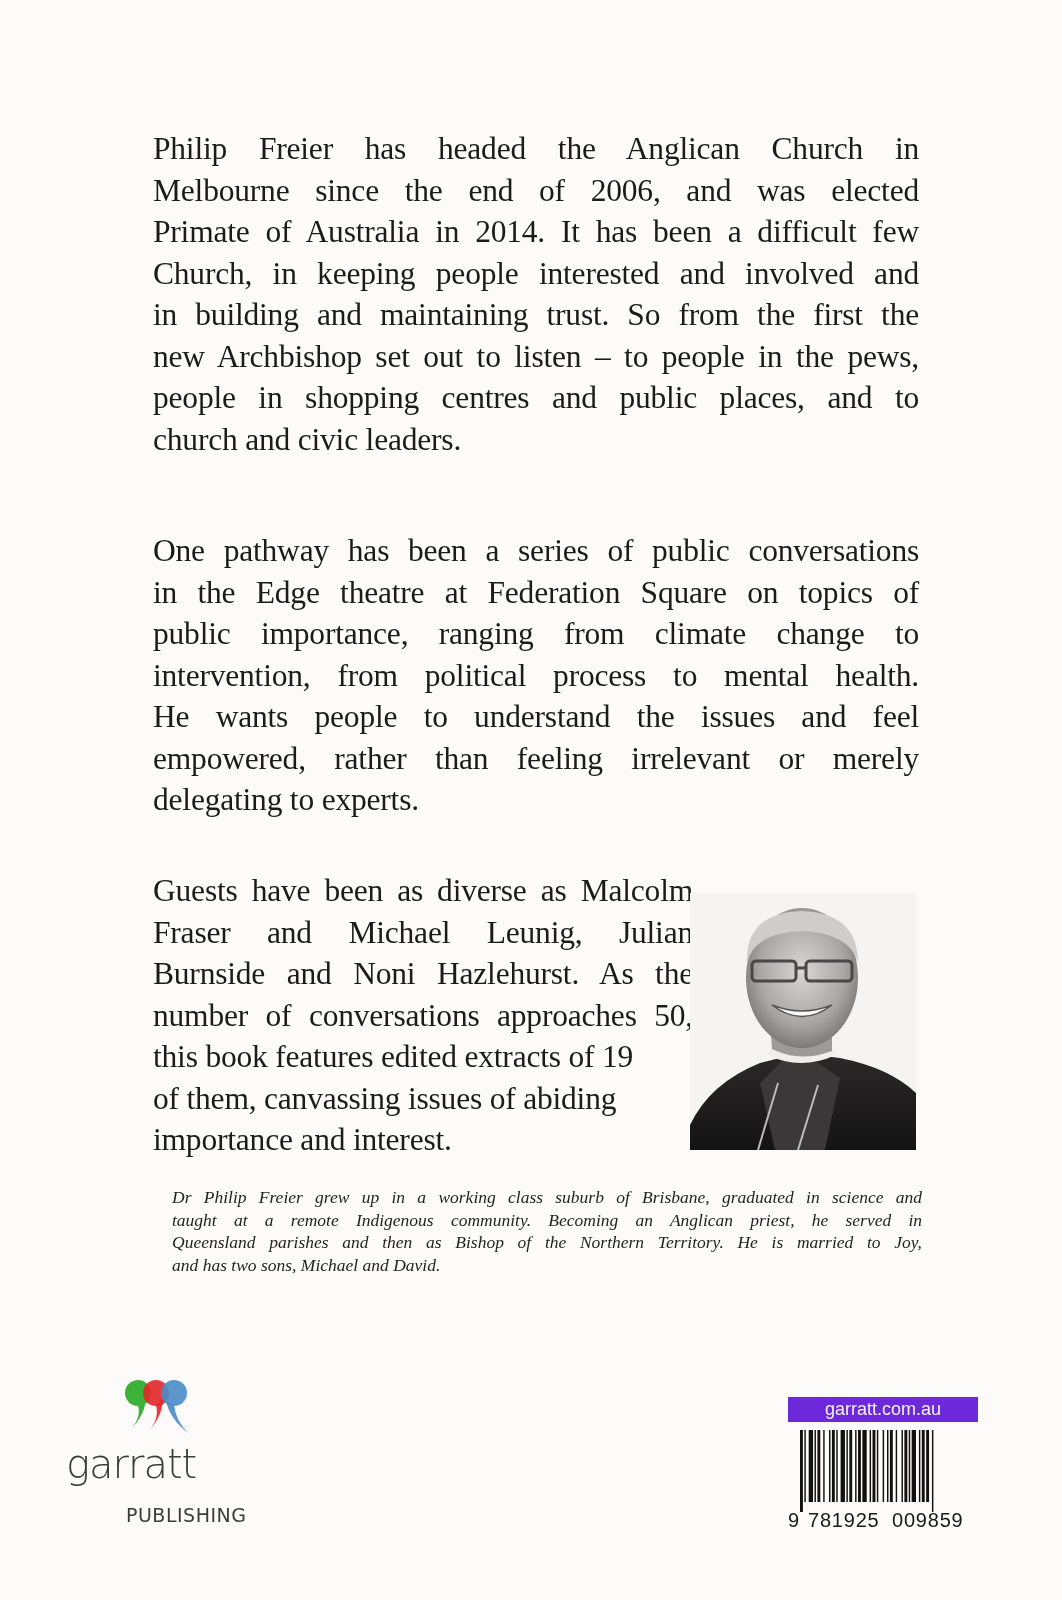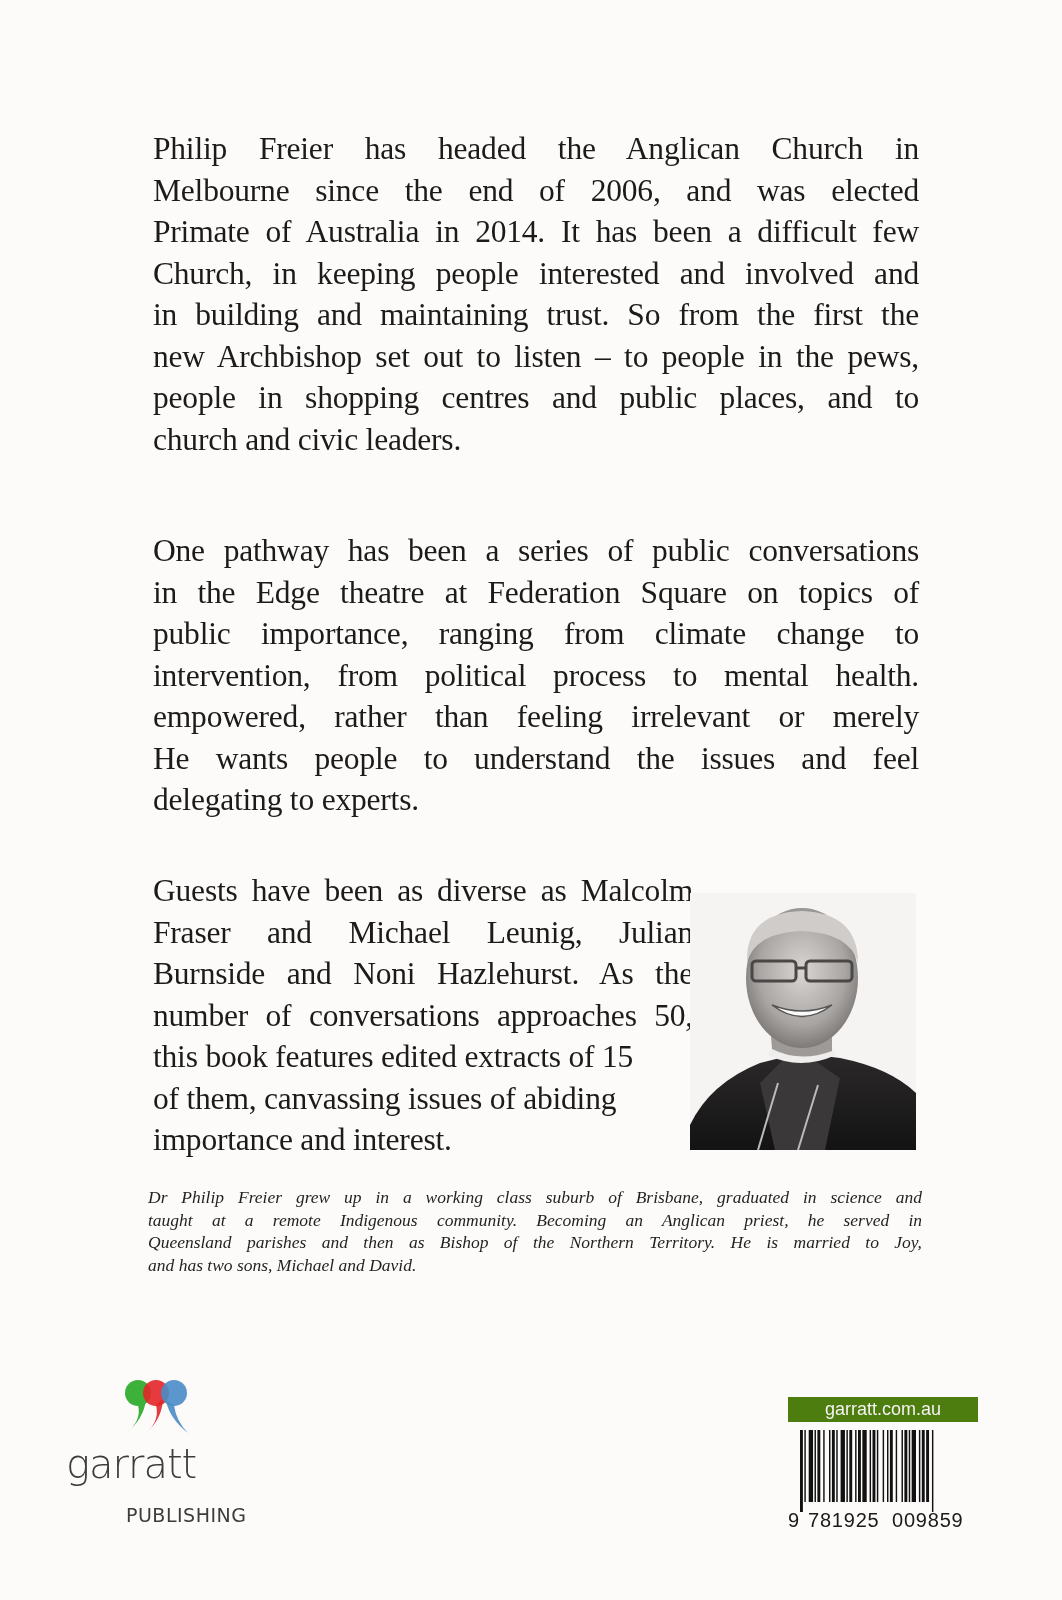--- a/index.html
+++ b/index.html
@@ -22,38 +22,38 @@
     #p3 { top: 870px; width: 540px; }
     .photo {
       position: absolute; left: 690px; top: 893px; width: 226px; height: 257px;
       overflow: hidden; background: #f4f2f1;
     }
     .bio {
       position: absolute; left: 148px; top: 1186px; width: 774px;
       font-style: italic; font-size: 17.5px; line-height: 22.5px;
       color: #221f1f;
     }
-    .bio .line { display: block; white-space: nowrap; text-align-last: justify; }
+    .bio .line { display: block; white-space: nowrap; text-align-last: justify; margin-left: 24px; }
     .bio .line.last { text-align-last: left; text-align: right; }
     .logo { position: absolute; left: 58px; top: 1392px; width: 200px; height: 145px; }
     .logo-word {
       position: absolute; left: 8px; top: 52px;
       font-family: "DejaVu Sans", sans-serif; font-weight: 300;
       font-size: 40px; letter-spacing: -1px; color: #3d3b3b; line-height: 1;
     }
     .logo-sub {
       position: absolute; left: 68px; top: 112px;
       font-family: "DejaVu Sans", sans-serif; font-size: 19px; letter-spacing: 0.5px;
       color: #3d3b3b;
       text-align: right;
     }
     .barcode-wrap { position: absolute; left: 788px; top: 1397px; width: 190px; height: 130px; }
     .url-bar {
       position: absolute; left: 0; top: 0; width: 190px; height: 25px;
-      background: #4d7c0f; color: #f4f2f2;
+      background: #6d28d9; color: #f4f2f2;
       font-family: "Liberation Sans", sans-serif; font-size: 18px;
       display: flex; align-items: center; justify-content: center;
     }
     .bars { position: absolute; left: 12px; top: 33px; width: 175px; height: 82px; }
     .isbn {
       position: absolute; left: 0; top: 112px; width: 190px;
       font-family: "Liberation Sans", sans-serif; font-size: 20px; color: #1b1919;
       white-space: nowrap; letter-spacing: 0.8px;
     }
     .isbn span { position: absolute; }
@@ -72,31 +72,31 @@
     <span class="line">new Archbishop set out to listen – to people in the pews,</span>
     <span class="line">people in shopping centres and public places, and to</span>
     <span class="line last">church and civic leaders.</span>
   </div>
 
   <div class="body-text" id="p2">
     <span class="line">One pathway has been a series of public conversations</span>
     <span class="line">in the Edge theatre at Federation Square on topics of</span>
     <span class="line">public importance, ranging from climate change to</span>
     <span class="line">intervention, from political process to mental health.</span>
+    <span class="line">He wants people to understand the issues and feel</span>
     <span class="line">empowered, rather than feeling irrelevant or merely</span>
-    <span class="line">He wants people to understand the issues and feel</span>
     <span class="line last">delegating to experts.</span>
   </div>
 
   <div class="body-text" id="p3">
     <span class="line">Guests have been as diverse as Malcolm</span>
     <span class="line">Fraser and Michael Leunig, Julian</span>
     <span class="line">Burnside and Noni Hazlehurst. As the</span>
     <span class="line">number of conversations approaches 50,</span>
-    <span class="line last">this book features edited extracts of 15</span>
+    <span class="line last">this book features edited extracts of 19</span>
     <span class="line last">of them, canvassing issues of abiding</span>
     <span class="line last">importance and interest.</span>
   </div>
 
   <div class="photo" title="Portrait of Philip Freier in clerical collar and dark jacket">
     <svg width="226" height="257" viewBox="0 0 226 257">
       <defs>
         <radialGradient id="face" cx="50%" cy="45%" r="55%">
           <stop offset="0%" stop-color="#d9d6d4"></stop>
           <stop offset="70%" stop-color="#a9a5a3"></stop>

